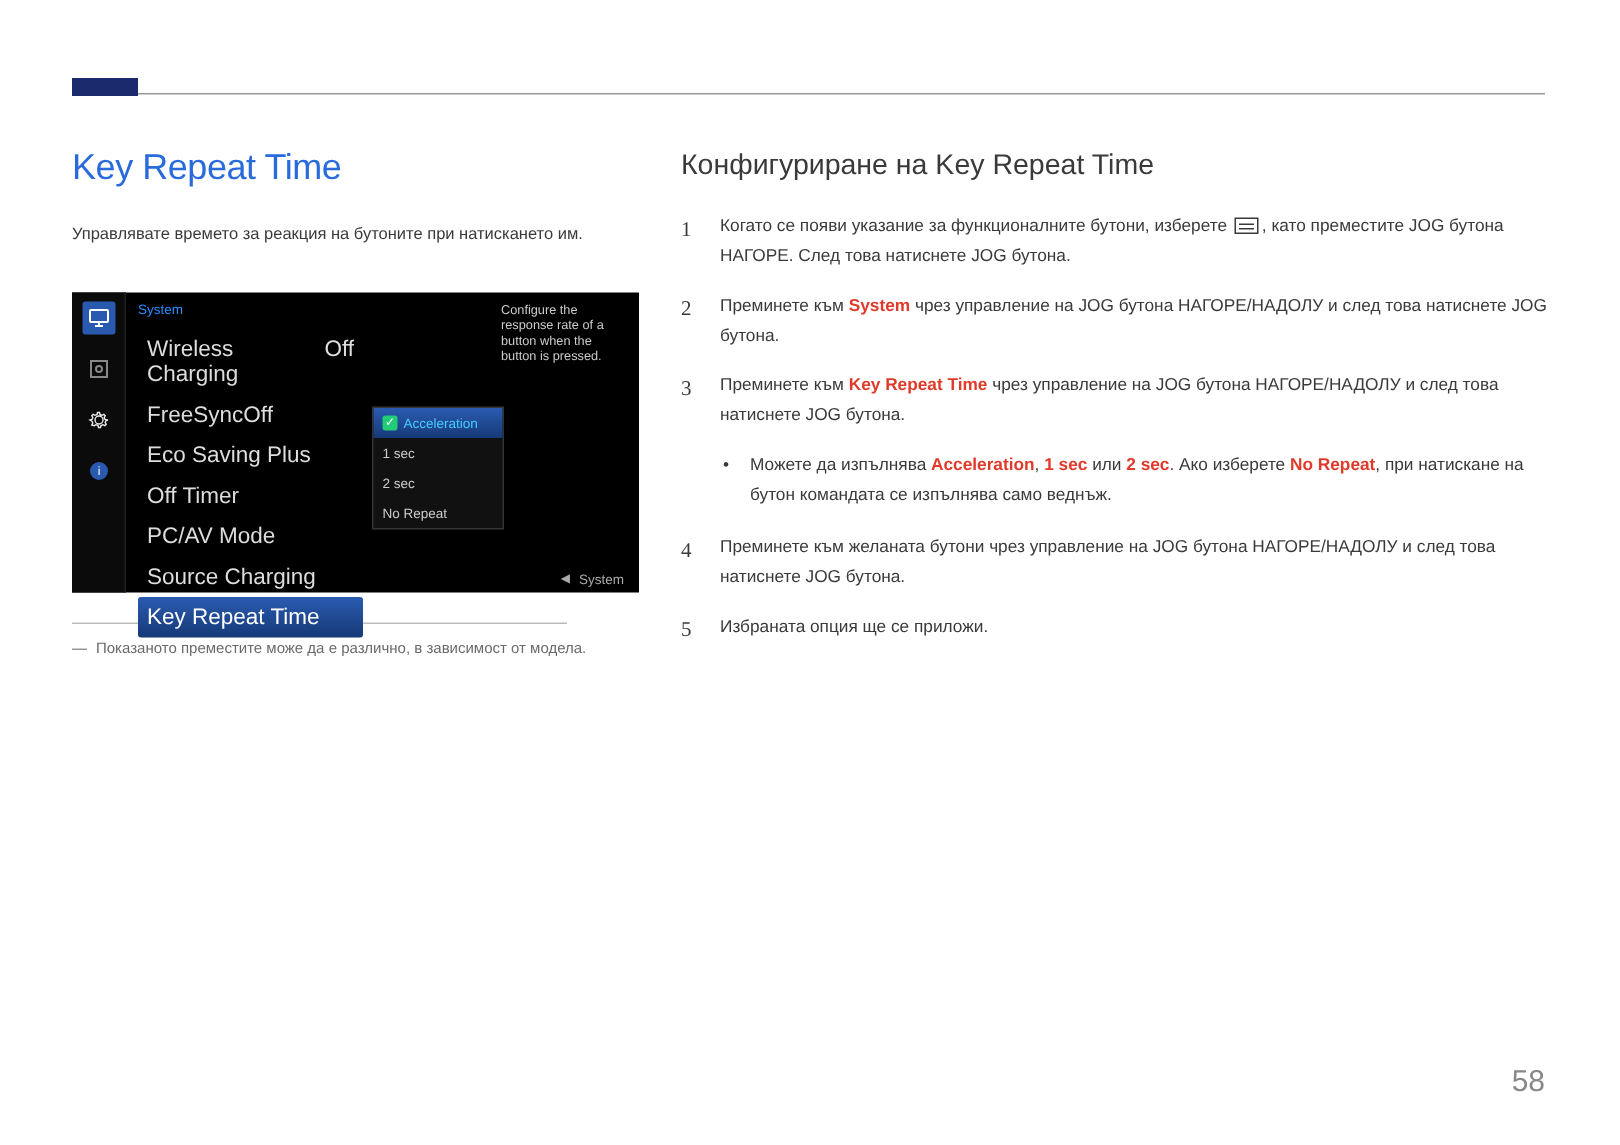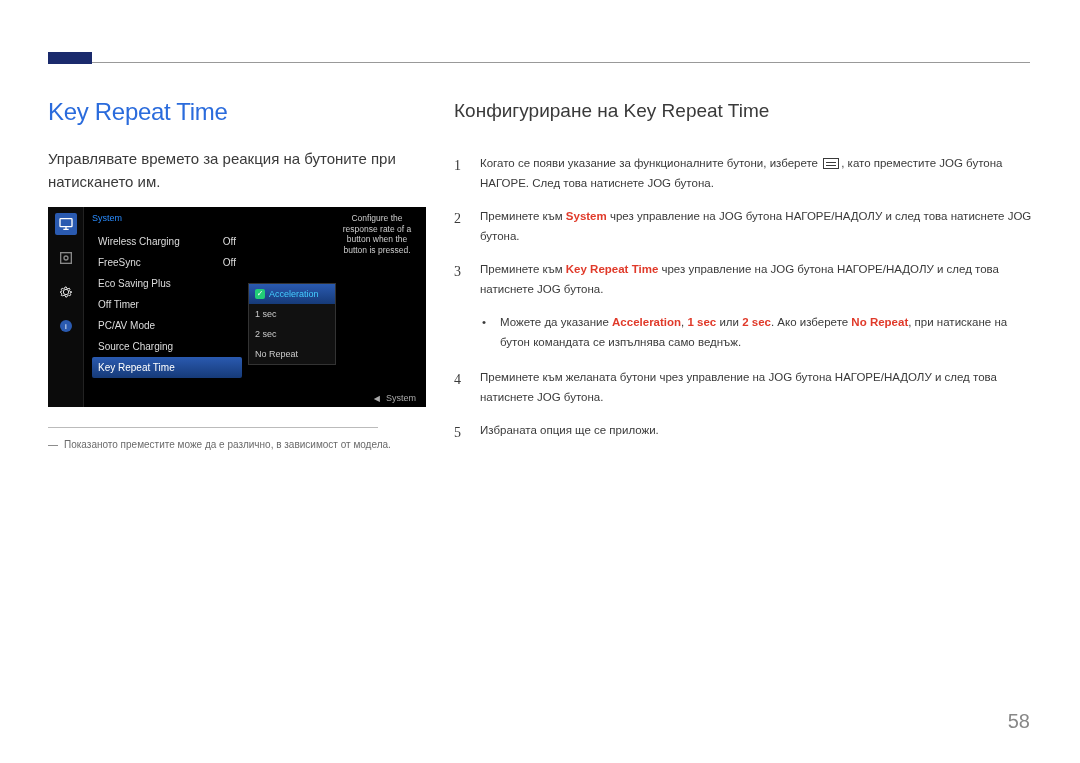--- a/index.html
+++ b/index.html
@@ -40,23 +40,23 @@
     width: 585px;
   }
   .page-title {
     font-size: 24px;
     font-weight: 400;
     color: #2a6bdc;
     margin-bottom: 22px;
     letter-spacing: -0.3px;
   }
   .page-desc {
-    font-size: 15px;
+    font-size: 11px;
     color: #3a3a3a;
-    margin-bottom: 14px;
+    margin-bottom: 30px;
     line-height: 1.5;
   }
   
   .osd {
     width: 378px;
     height: 200px;
     background: #000;
     color: #fff;
     font-size: 9px;
     position: relative;
@@ -84,24 +84,24 @@
     left: 44px; top: 6px;
     color: #2a8cff;
     font-size: 9px;
   }
   .osd-list {
     position: absolute;
     left: 44px; top: 24px;
     width: 150px;
   }
   .osd-row {
-    display:flex; justify-content:space-between;
+    display:flex; 
     padding: 5px 6px;
     color:#ddd;
-    font-size:10px;
+    font-size:15px;
     border-radius:2px;
   }
   .osd-row.sel {
     background: linear-gradient(#2a5ab0,#163a78);
     color:#fff;
   }
   .osd-popup {
     position:absolute;
     left:200px; top:76px;
     width:88px;
@@ -115,21 +115,20 @@
     display:flex; align-items:center; gap:4px;
   }
   .osd-opt.sel { background: linear-gradient(#2a5ab0,#163a78); color:#4cf; }
   .osd-tip {
     position:absolute;
     right:6px; top:6px;
     width:86px;
     font-size:8.5px;
     line-height:1.25;
     color:#ccc;
-    text-align:center;
   }
   .osd-footer {
     position:absolute;
     bottom:4px; right:10px;
     font-size:9px;
     color:#aaa;
     display:flex; align-items:center; gap:6px;
   }
   .tri { font-size:8px; }
   .hr-sm {
@@ -141,21 +140,21 @@
     margin-top:10px;
     font-size:10px;
     color:#6a6a6a;
     line-height:1.4;
   }
   .footnote .dash { margin-right:6px; }
   
   .sec-title {
     font-size:19px;
     color:#3a3a3a;
-    margin-bottom:32px;
+    margin-bottom:20px;
     font-weight:400;
   }
   .step {
     display:flex;
     gap:14px;
     font-size:11.5px;
     line-height:1.7;
     margin-bottom:14px;
     color:#3a3a3a;
   }
@@ -315,21 +314,21 @@
   <div class="step">
     <div class="num">3</div>
     <div class="body">
       <span>Преминете към </span><span class="hl-red-b">Key Repeat Time</span><span> чрез управление на JOG бутона НАГОРЕ/НАДОЛУ и след това натиснете JOG бутона.</span>
     </div>
   </div>
 
   <div class="bullet-row">
     <div class="dot">•</div>
     <div>
-      <span>Можете да указание </span><span class="hl-red-b">Acceleration</span><span>, </span><span class="hl-red-b">1 sec</span><span> или </span><span class="hl-red-b">2 sec</span><span>. Ако изберете </span><span class="hl-red-b">No Repeat</span><span>, при натискане на бутон командата се изпълнява само веднъж.</span>
+      <span>Можете да изпълнява </span><span class="hl-red-b">Acceleration</span><span>, </span><span class="hl-red-b">1 sec</span><span> или </span><span class="hl-red-b">2 sec</span><span>. Ако изберете </span><span class="hl-red-b">No Repeat</span><span>, при натискане на бутон командата се изпълнява само веднъж.</span>
     </div>
   </div>
 
   <div class="step">
     <div class="num">4</div>
     <div class="body">Преминете към желаната бутони чрез управление на JOG бутона НАГОРЕ/НАДОЛУ и след това натиснете JOG бутона.</div>
   </div>
 
   <div class="step">
     <div class="num">5</div>

